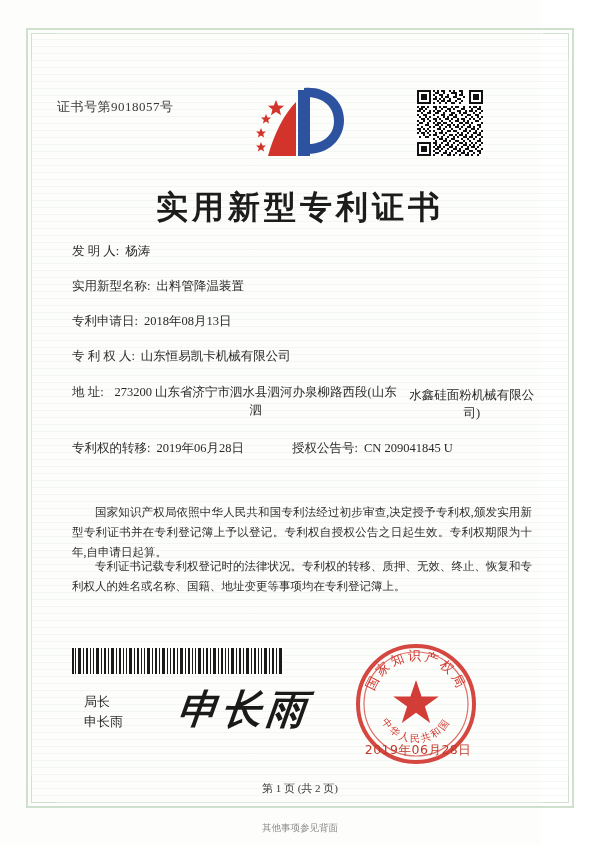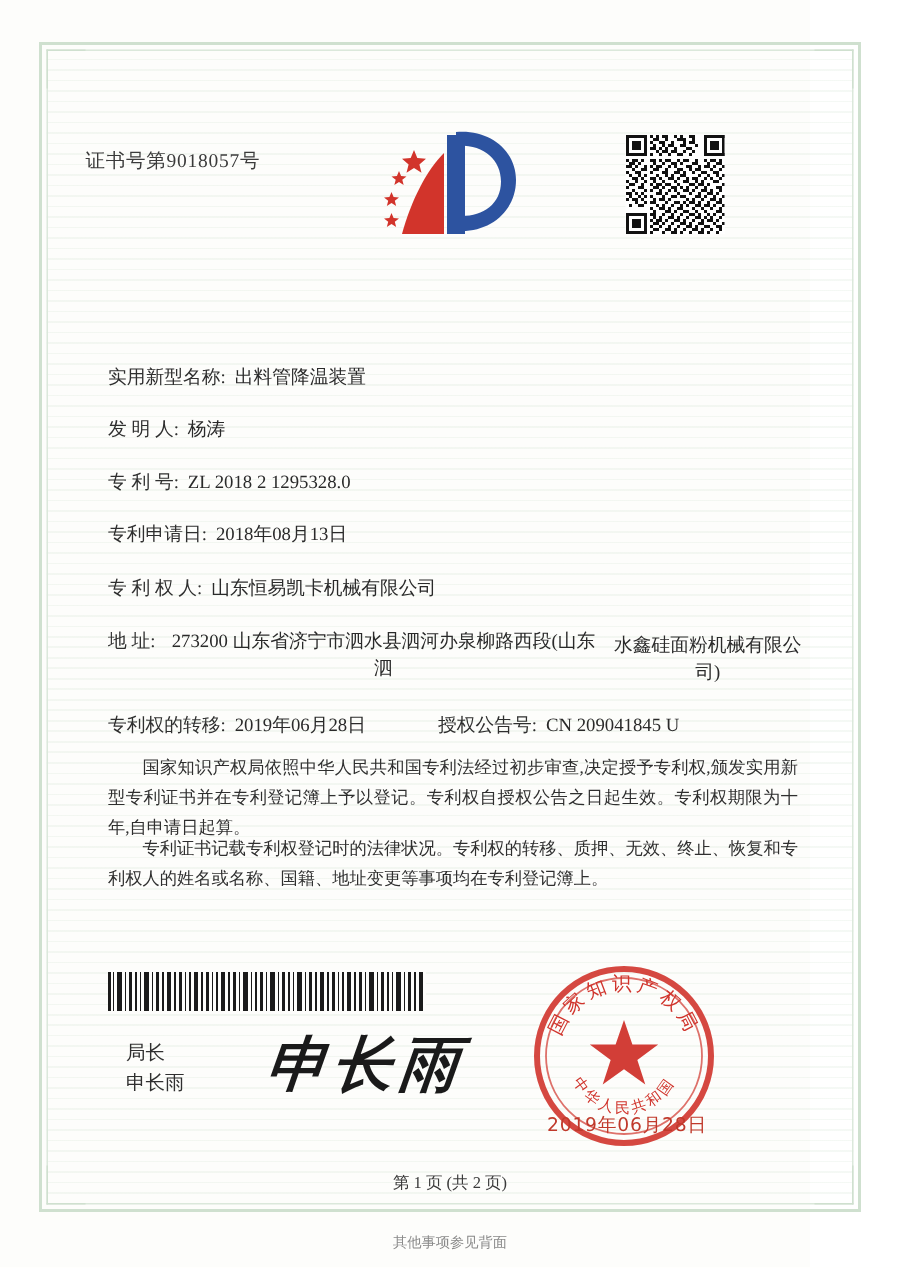--- a/index.html
+++ b/index.html
@@ -550,37 +550,34 @@
           <rect x="15" y="32" width="2" height="1"></rect>
           <rect x="18" y="32" width="1" height="1"></rect>
           <rect x="21" y="32" width="1" height="1"></rect>
           <rect x="24" y="32" width="2" height="1"></rect>
           <rect x="27" y="32" width="1" height="1"></rect>
           <rect x="30" y="32" width="1" height="1"></rect>
       </g>
     </svg>
   </div>
 
+  <div class="title">实用新型专利证书</div>
 
   <div class="fields">
+
+    <div class="frow">
+      <span class="flabel">发 明 人:</span>
+      <span class="fvalue">杨涛</span>
+    </div>
 
     <div class="frow">
       <span class="flabel">实用新型名称:</span>
       <span class="fvalue">出料管降温装置</span>
     </div>
 
-    <div class="frow">
-      <span class="flabel">发 明 人:</span>
-      <span class="fvalue">杨涛</span>
-    </div>
-
-    <div class="frow">
-      <span class="flabel">专 利 号:</span>
-      <span class="fvalue">ZL 2018 2 1295328.0</span>
-    </div>
 
     <div class="frow">
       <span class="flabel">专利申请日:</span>
       <span class="fvalue">2018年08月13日</span>
     </div>
 
     <div class="frow">
       <span class="flabel">专 利 权 人:</span>
       <span class="fvalue">山东恒易凯卡机械有限公司</span>
     </div>

